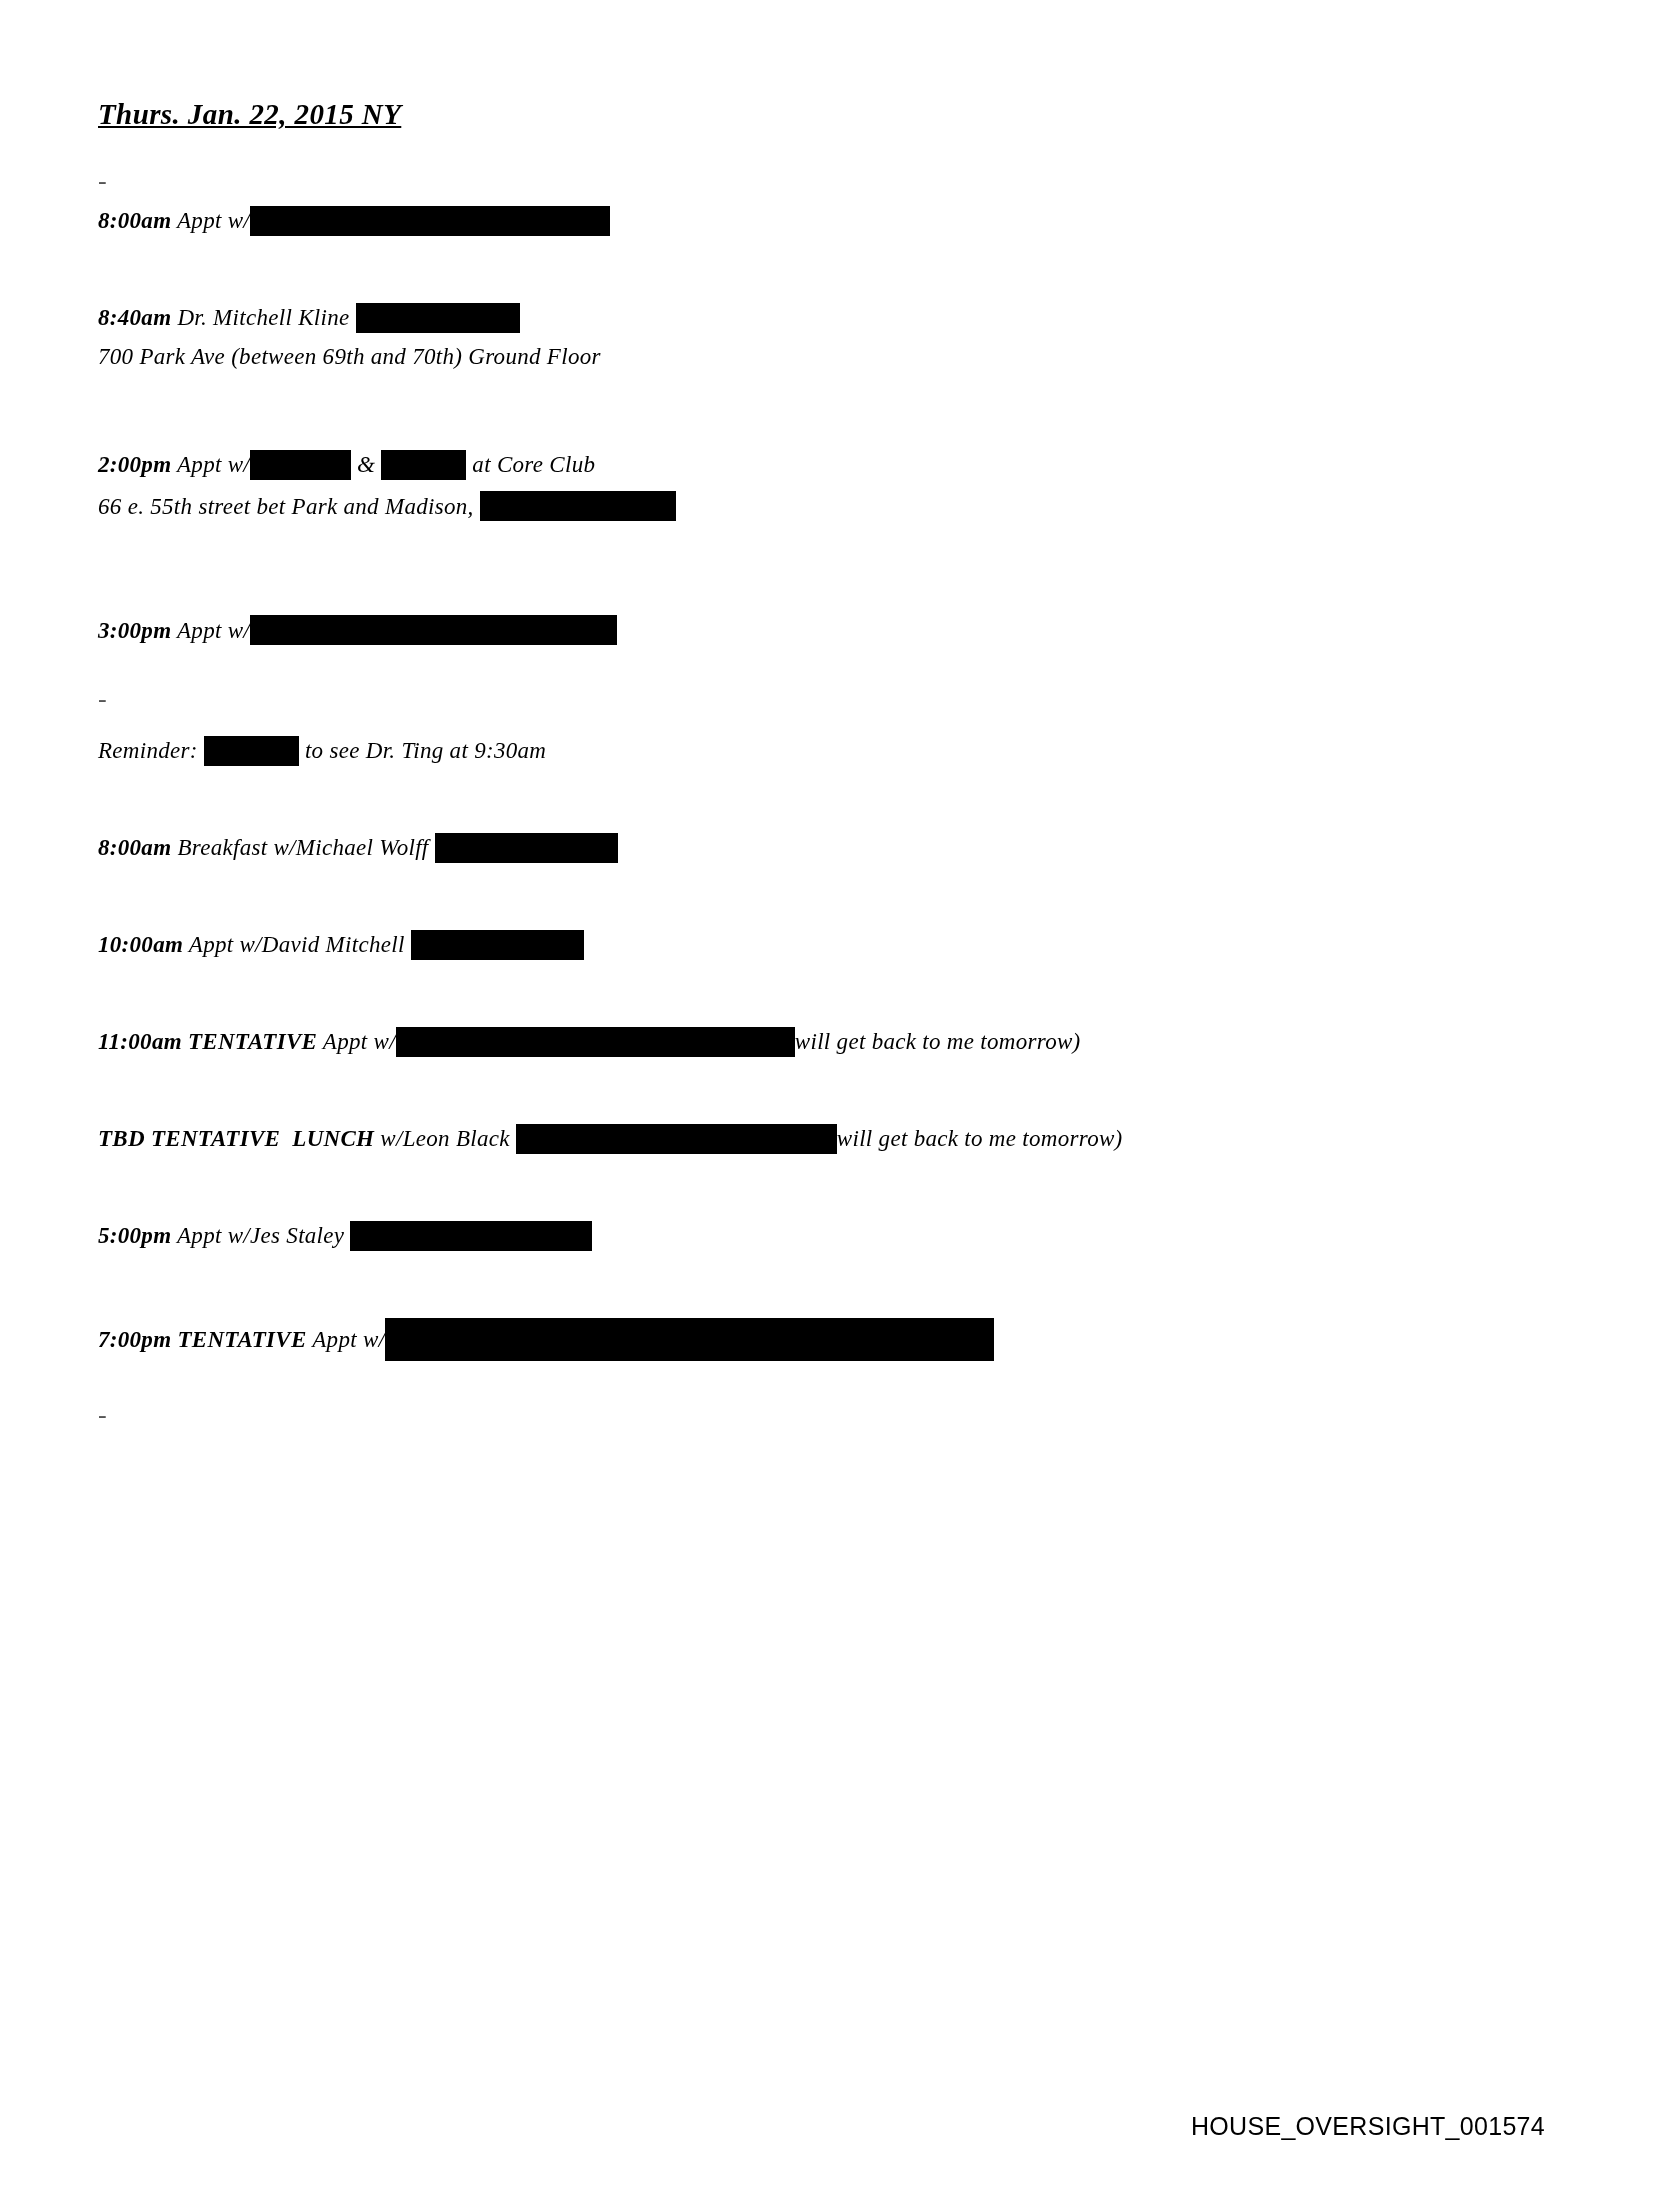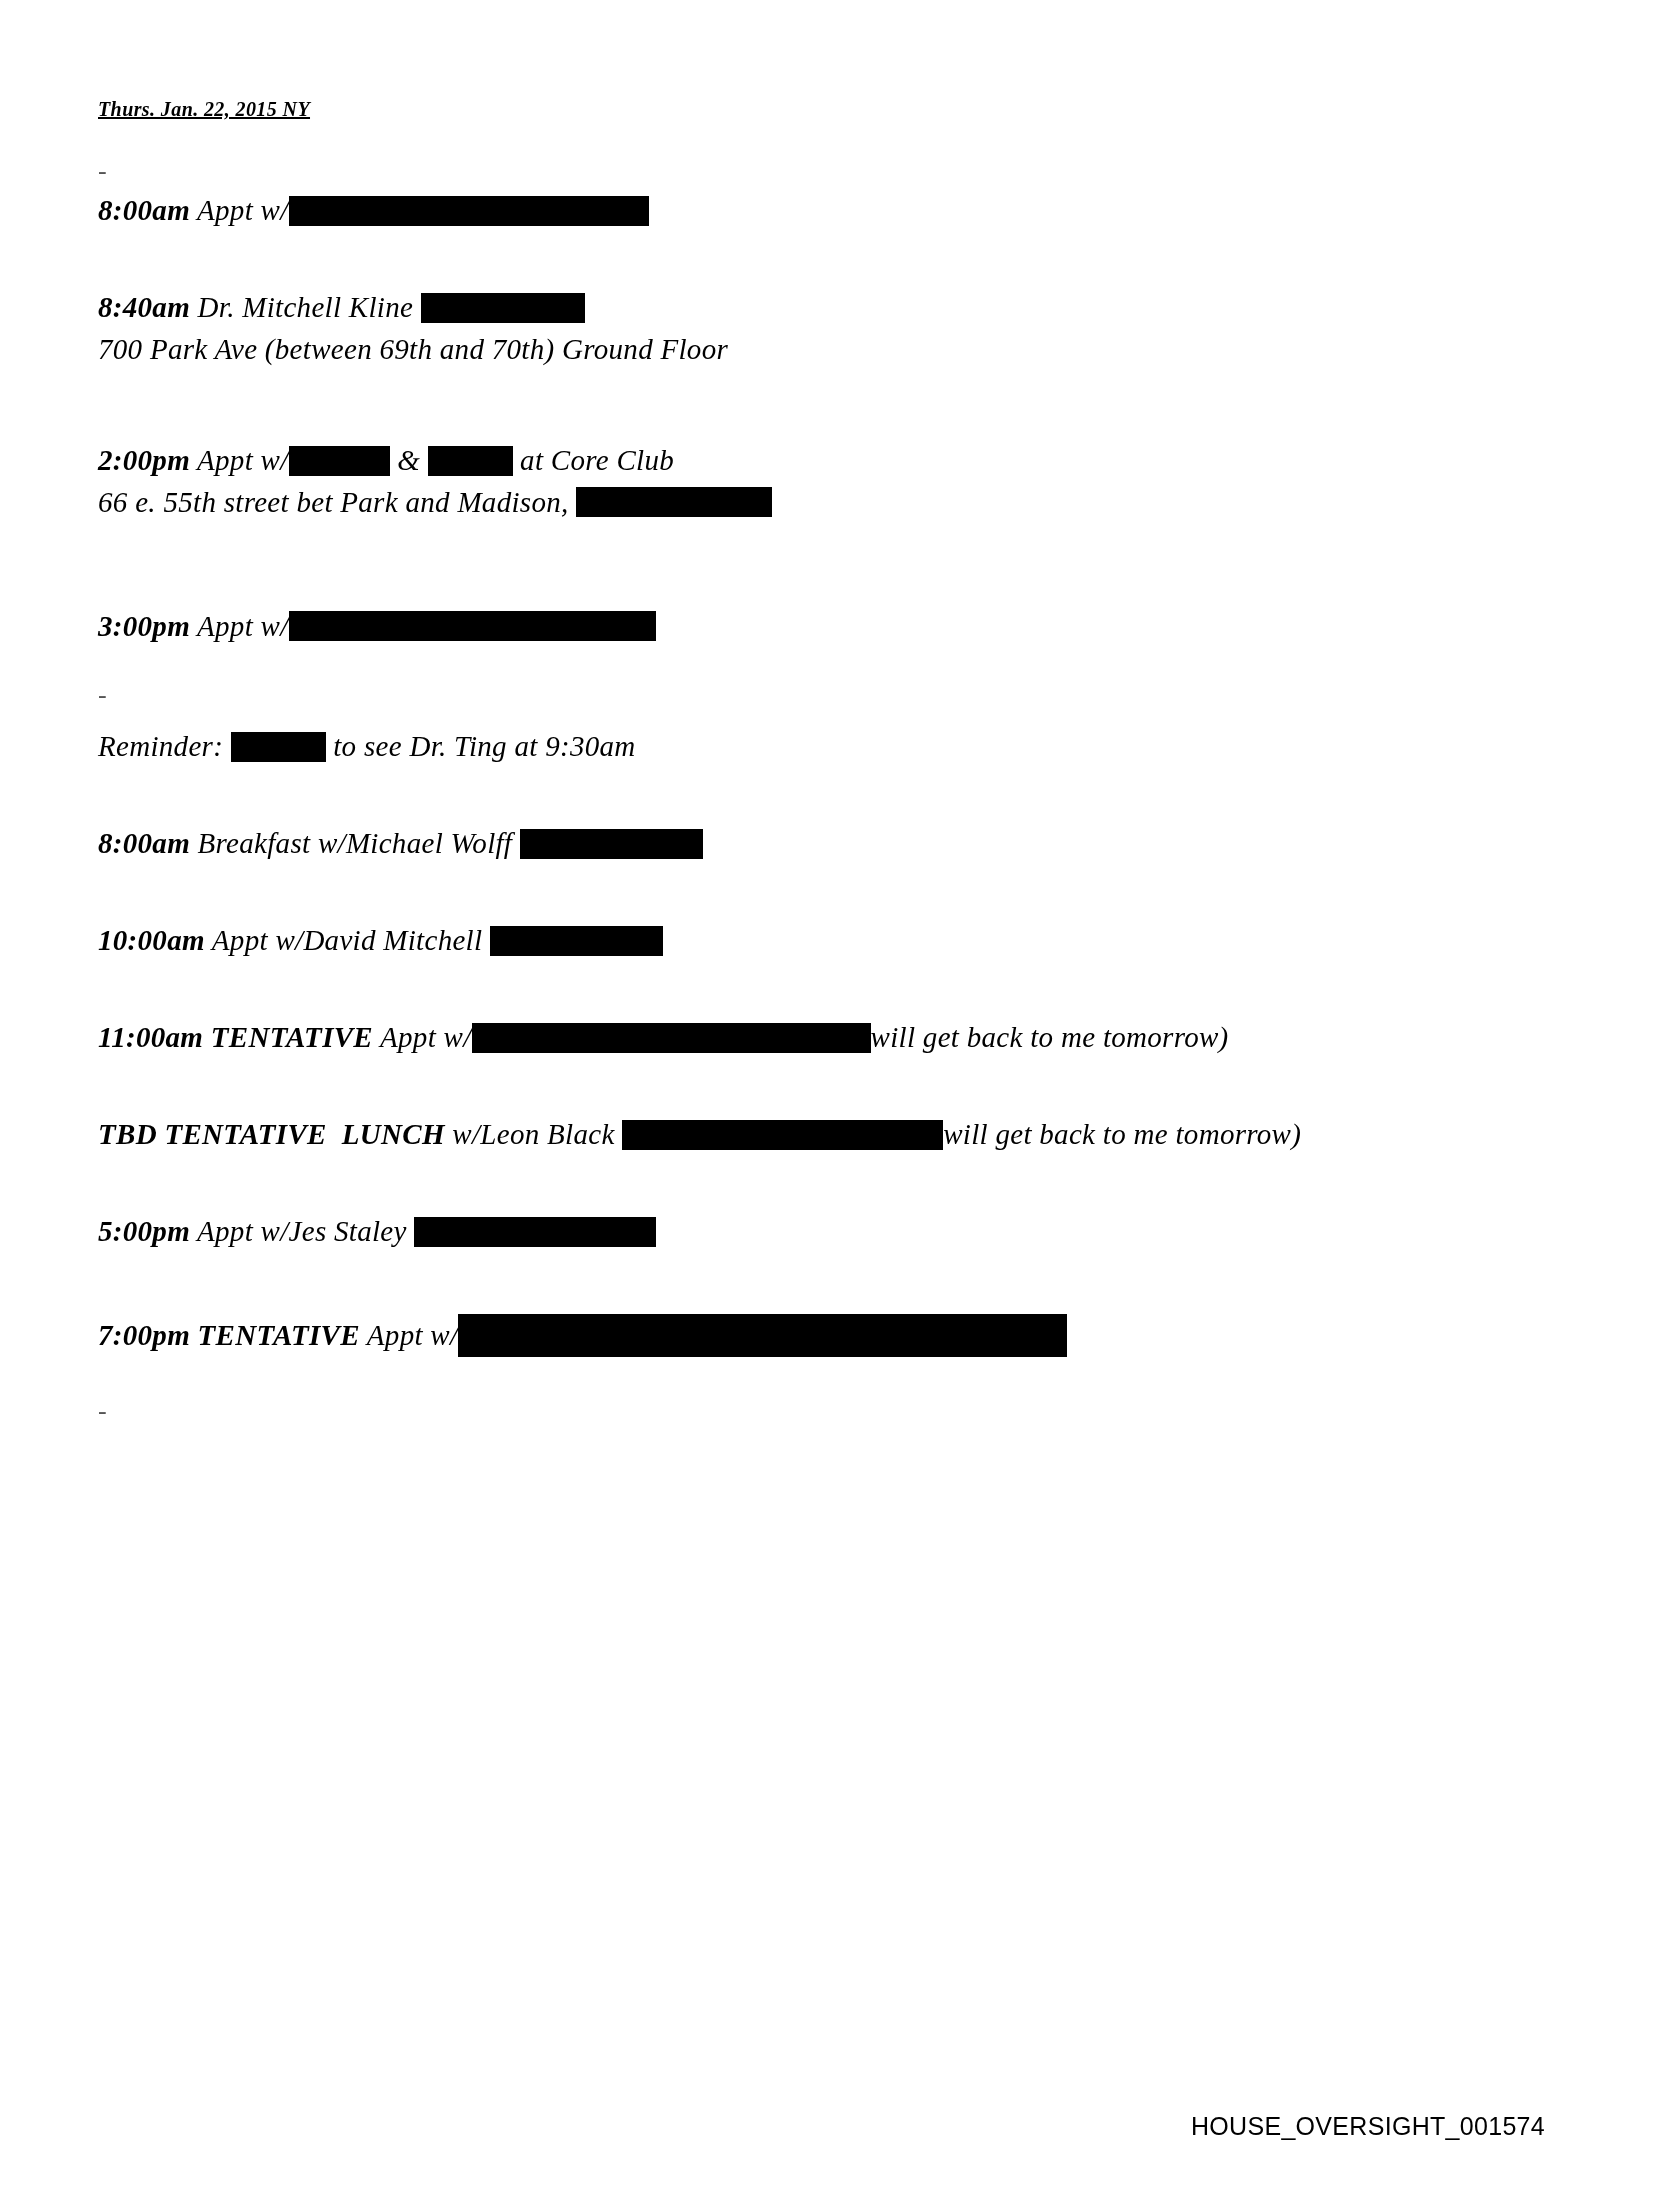--- a/index.html
+++ b/index.html
@@ -20,32 +20,32 @@
     width: 1669px;
     height: 2205px;
     box-sizing: border-box;
     padding: 98px 124px 0 98px;
   }
   .doc-body {
     padding-left: 0px;
   }
   .line {
     font-style: italic;
-    font-size: 29px;
+    font-size: 23px;
     line-height: 1.0;
     white-space: nowrap;
     display: flex;
     align-items: center;
     letter-spacing: 0.3px;
   }
   .day-header {
     font-weight: bold;
     font-style: italic;
     text-decoration: underline;
-    font-size: 20px;
+    font-size: 29px;
     letter-spacing: 0.4px;
     white-space: nowrap;
   }
   .time {
     font-weight: bold;
     font-style: italic;
     white-space: pre;
   }
   .txt {
     font-style: italic;

